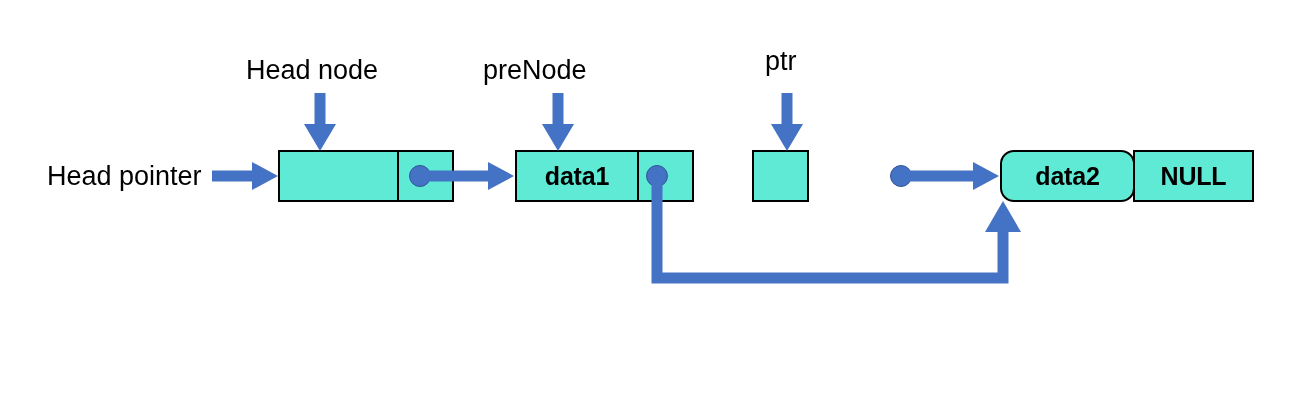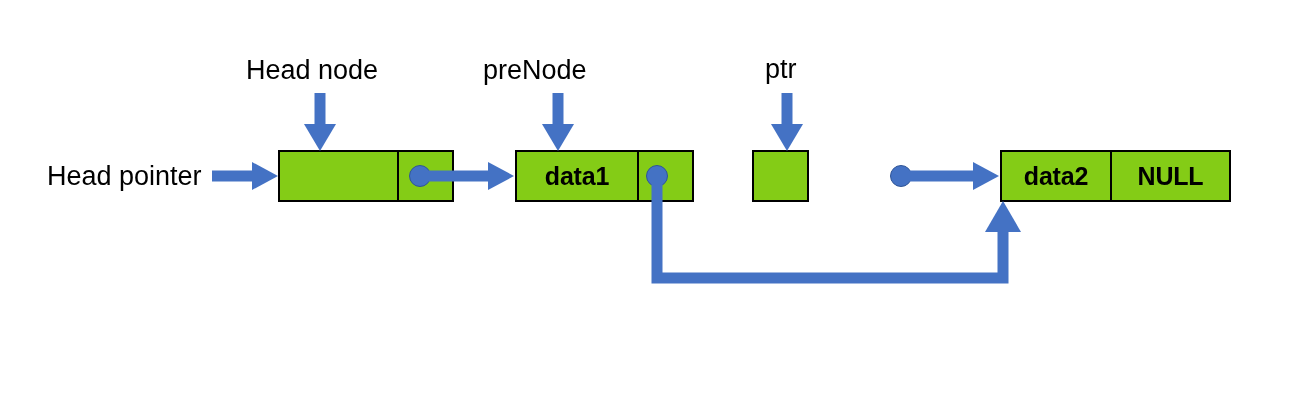--- a/index.html
+++ b/index.html
@@ -24,35 +24,35 @@
     color: #000000;
     font-family: "Liberation Sans", sans-serif;
     font-size: 27px;
     font-weight: 400;
     line-height: 1;
     white-space: nowrap;
   }
   .label-list-pointer { left: 47px;  top: 163px; }
   .label-head-node    { left: 246px; top: 57px;  }
   .label-prenode      { left: 483px; top: 57px;  }
-  .label-ptr          { left: 765px; top: 56px;  }
+  .label-ptr          { left: 765px; top: 48px;  }
 
   
   .node {
     position: absolute;
     top: 150px;
     height: 52px;
     display: flex;
     box-sizing: border-box;
   }
   .cell {
     position: relative;
     box-sizing: border-box;
     border: 2px solid #000000;
-    background: #84cc16;
+    background: #5eead4;
     display: flex;
     align-items: center;
     justify-content: center;
     font-family: "Liberation Sans", sans-serif;
     font-size: 25px;
     font-weight: 700;
     color: #000000;
     letter-spacing: -0.2px;
   }
   .cell + .cell { margin-left: -2px; }
@@ -63,21 +63,21 @@
 
   .node-data1     { left: 515px;  }
   .node-data1 .c1 { width: 124px; }
   .node-data1 .c2 { width: 57px;  }
 
   .node-del     { left: 752px;  }
   .node-del .c1 { width: 123px; }
   .node-del .c2 { width: 57px;  }
 
   .node-data2     { left: 1000px; }
-  .node-data2 .c1 { width: 112px; }
+  .node-data2 .c1 { width: 135px; border-radius: 14px; }
   .node-data2 .c2 { width: 121px; }
 
   
   .dot {
     position: absolute;
     width: 22px;
     height: 22px;
     border-radius: 50%;
     background: #4472C4;
     border: 1px solid #2F5597;

